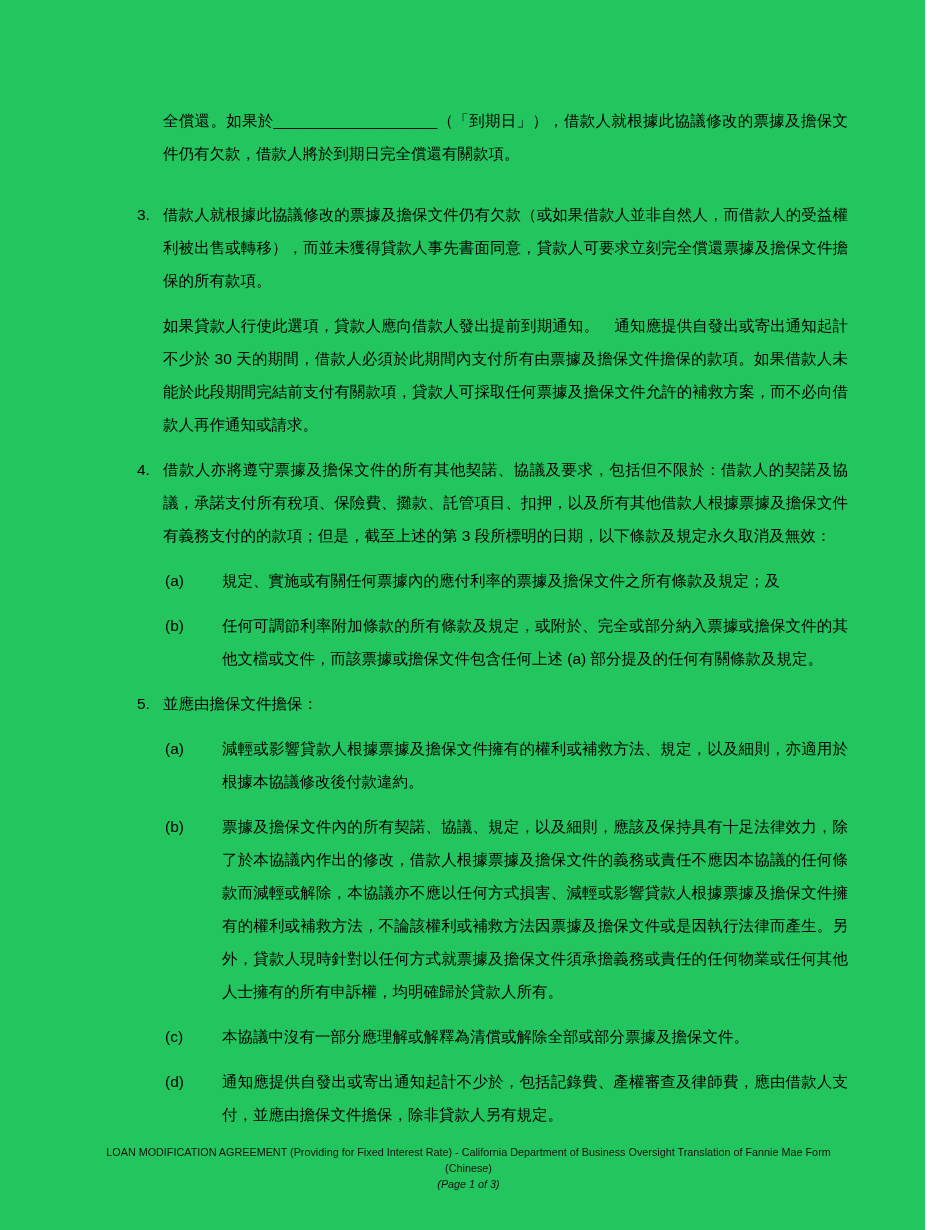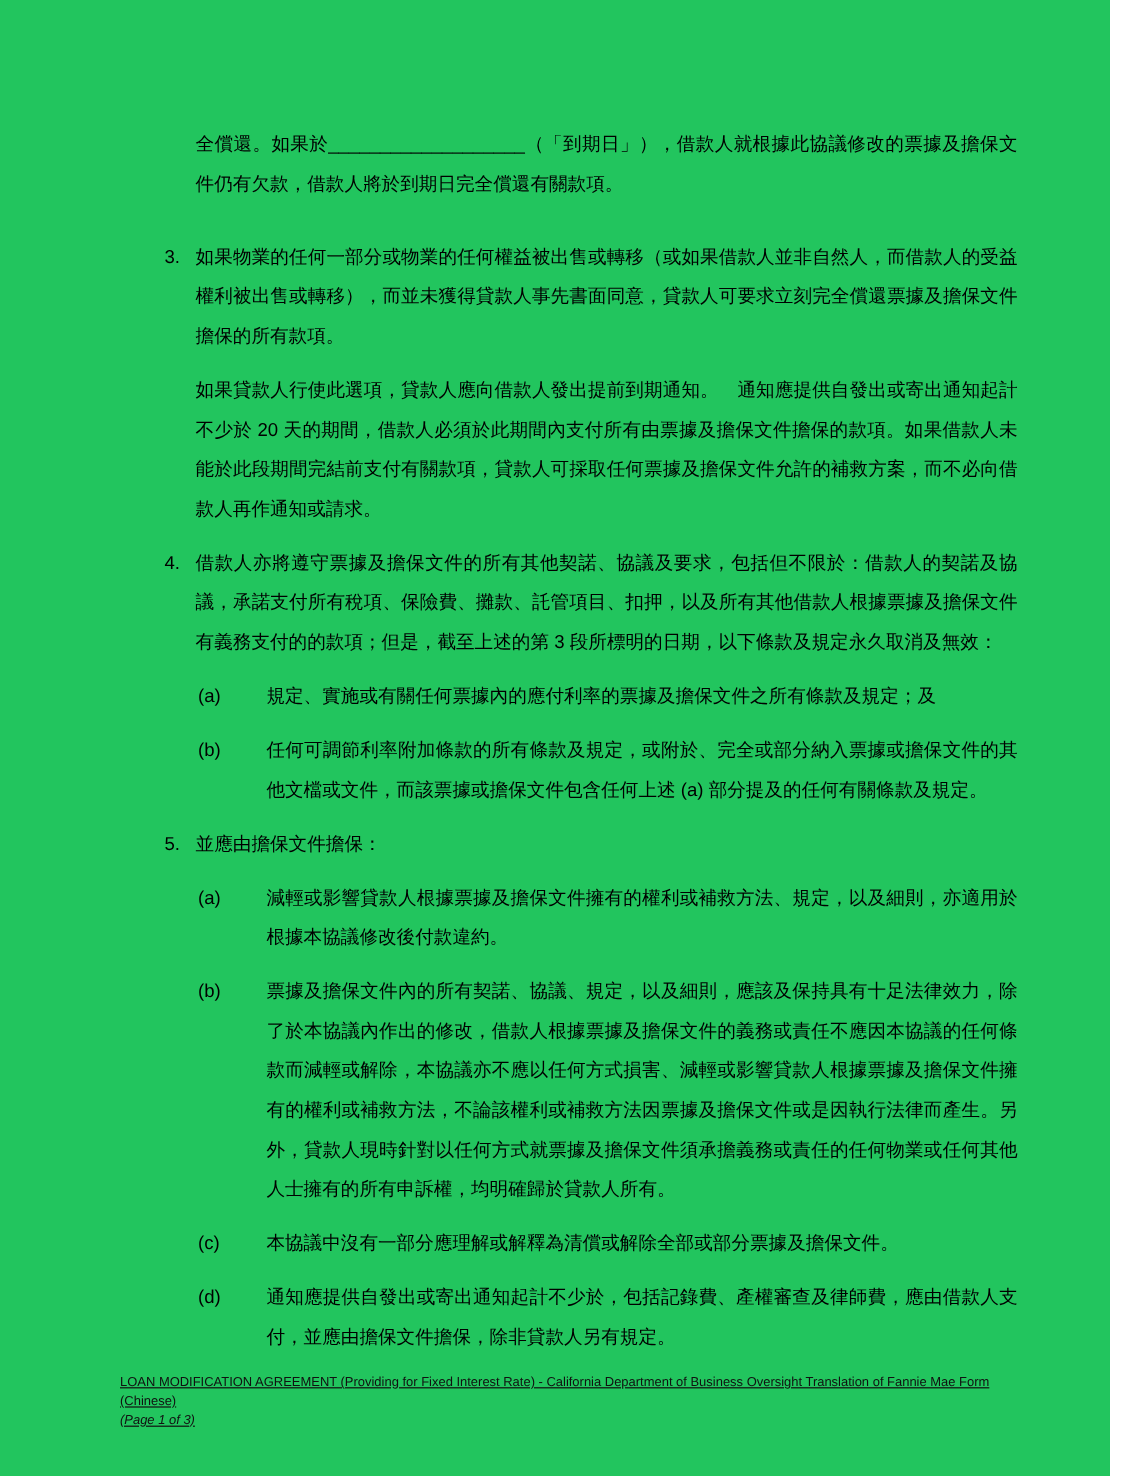--- a/index.html
+++ b/index.html
@@ -67,42 +67,41 @@
     flex: 1;
     text-align: justify;
   }
   .footer {
     position: absolute;
     left: 100px;
     right: 88px;
     top: 1144px;
     font-size: 10.8px;
     line-height: 16px;
-    text-align: left;
+    text-align: center;
     color: #111111;
-    text-decoration: underline;
   }
   .footer .pg {
     font-style: italic;
   }
 </style>
 </head>
 <body>
 
 <div class="page">
   <div class="content">
 
     <div class="para block mb-lg">全償還。如果於___________________（「到期日」），借款人就根據此協議修改的票據及擔保文件仍有欠款，借款人將於到期日完全償還有關款項。</div>
 
     <div class="item block">
       <div class="num">3.</div>
-      <div class="itext">如果物業的任何一部分或物業的任何權益被出售或轉移（或如果借款人並非自然人，而借款人的受益權利被出售或轉移），而並未獲得貸款人事先書面同意，貸款人可要求立刻完全償還票據及擔保文件擔保的所有款項。</div>
+      <div class="itext">借款人就根據此協議修改的票據及擔保文件仍有欠款（或如果借款人並非自然人，而借款人的受益權利被出售或轉移），而並未獲得貸款人事先書面同意，貸款人可要求立刻完全償還票據及擔保文件擔保的所有款項。</div>
     </div>
 
-    <div class="para block">如果貸款人行使此選項，貸款人應向借款人發出提前到期通知。　通知應提供自發出或寄出通知起計不少於 20 天的期間，借款人必須於此期間內支付所有由票據及擔保文件擔保的款項。如果借款人未能於此段期間完結前支付有關款項，貸款人可採取任何票據及擔保文件允許的補救方案，而不必向借款人再作通知或請求。</div>
+    <div class="para block">如果貸款人行使此選項，貸款人應向借款人發出提前到期通知。　通知應提供自發出或寄出通知起計不少於 30 天的期間，借款人必須於此期間內支付所有由票據及擔保文件擔保的款項。如果借款人未能於此段期間完結前支付有關款項，貸款人可採取任何票據及擔保文件允許的補救方案，而不必向借款人再作通知或請求。</div>
 
     <div class="item block">
       <div class="num">4.</div>
       <div class="itext">借款人亦將遵守票據及擔保文件的所有其他契諾、協議及要求，包括但不限於：借款人的契諾及協議，承諾支付所有稅項、保險費、攤款、託管項目、扣押，以及所有其他借款人根據票據及擔保文件有義務支付的的款項；但是，截至上述的第 3 段所標明的日期，以下條款及規定永久取消及無效：</div>
     </div>
 
     <div class="sub block">
       <div class="slabel">(a)</div>
       <div class="stext">規定、實施或有關任何票據內的應付利率的票據及擔保文件之所有條款及規定；及</div>
     </div>

